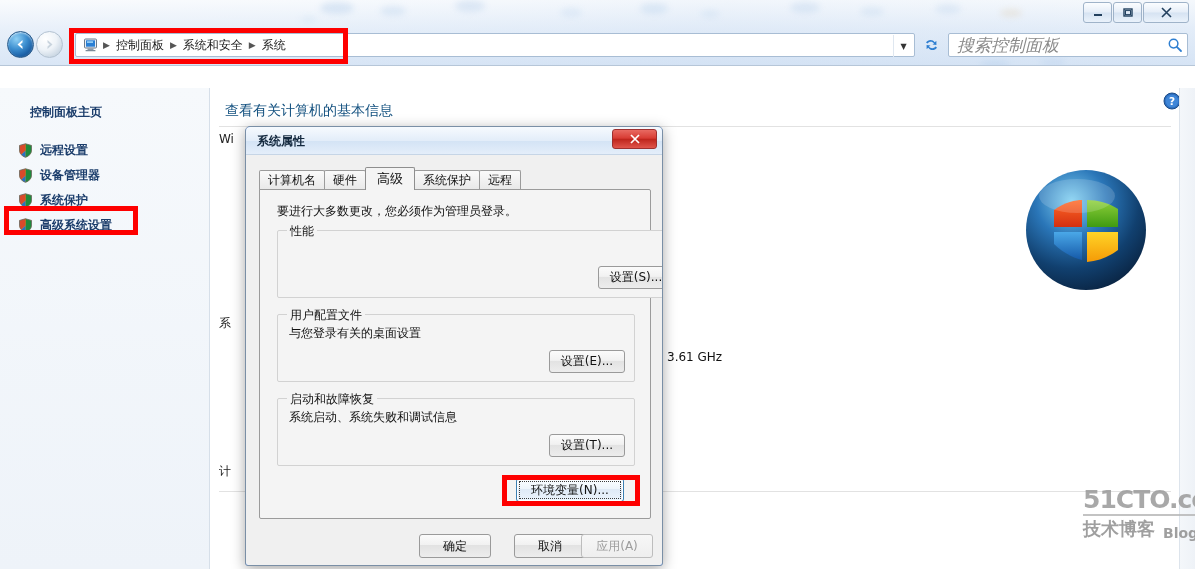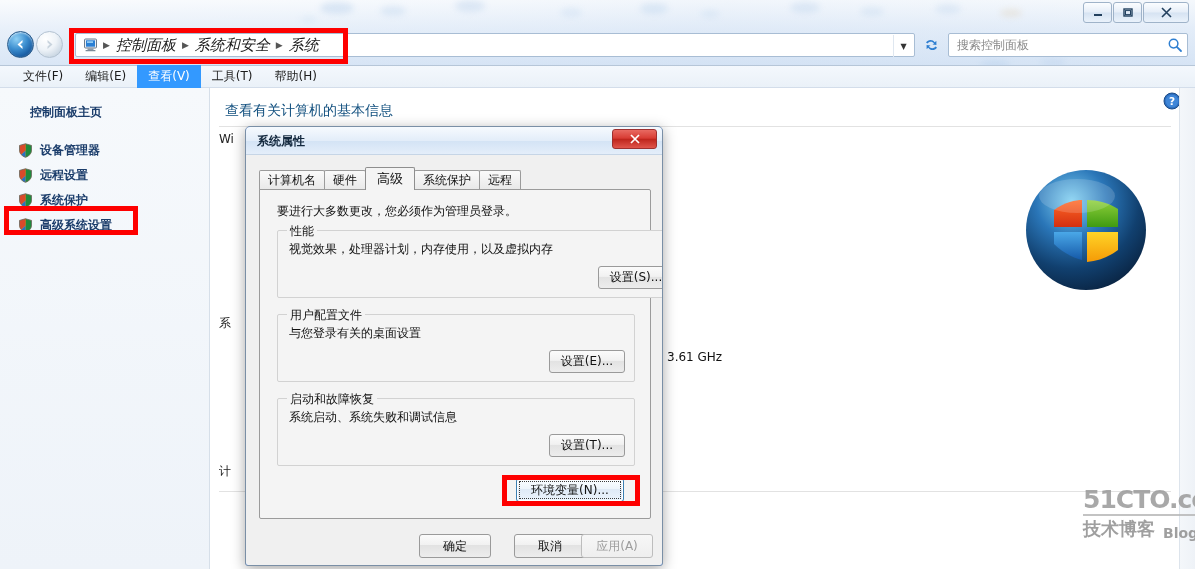--- a/index.html
+++ b/index.html
@@ -60,38 +60,38 @@
     border:1px solid #b3c2d1;
     display:flex;align-items:center;justify-content:center;
   }
 
   .crumbbox {
     position:absolute; left:75px; top:3px; width:840px; height:24px;
     background:#fff; border:1px solid #a8bdd4; border-radius:2px;
     display:flex; align-items:center; padding-left:6px;
   }
   .crumb-icon { width:16px;height:16px;margin-right:3px; display:flex;align-items:center;justify-content:center;}
-  .crumb { color:#2b2b2b; font-size:15px; padding:0 4px; white-space:nowrap;font-style:italic; }
+  .crumb { color:#2b2b2b; font-size:12px; padding:0 4px; white-space:nowrap; }
   .crumb.link { color:#1a1a1a; }
   .crumb-sep { color:#555; font-size:9px; padding:0 2px; }
   .crumb-drop {
     position:absolute; right:1px; top:1px; width:20px; height:22px;
     display:flex;align-items:center;justify-content:center; color:#333; font-size:8px;
     border-left:1px solid #dfe7f0;
   }
   .refreshbtn {
     position:absolute; left:918px; top:3px; width:26px; height:24px;
     display:flex;align-items:center;justify-content:center;
   }
   .searchbox {
     position:absolute; left:948px; top:3px; width:240px; height:24px;
     background:#fff; border:1px solid #a8bdd4; border-radius:2px;
     display:flex; align-items:center; padding:0 4px 0 8px;
   }
-  .searchbox .ph { flex:1; color:#8a8a8a; font-size:12px; }
+  .searchbox .ph { flex:1; color:#8a8a8a; font-style:italic; font-size:17px; }
 
   
   .menubar {
     position:absolute; left:0; top:66px; width:1195px; height:22px;
     background: linear-gradient(to bottom,#f4f8fd,#eaf1f8);
     display:flex; align-items:center; padding-left:12px;
     border-bottom:1px solid #d3ddea;
   }
   .menuitem { padding:3px 11px; font-size:12px; color:#1c1c1c; white-space:nowrap; }
   .menuitem.active { background:#3399ff; color:#fff; }
@@ -282,56 +282,49 @@
       <div class="searchbox">
         <span class="ph">搜索控制面板</span>
         <svg width="16" height="16" viewBox="0 0 16 16">
           <circle cx="6.6" cy="6.6" r="4.3" fill="none" stroke="#2f7fd1" stroke-width="1.5"></circle>
           <path d="M9.8 9.8 L14 14" stroke="#2f7fd1" stroke-width="1.8" stroke-linecap="round"></path>
         </svg>
       </div>
     </div>
   </div>
 
-  <div class="menubar">
-    <div class="menuitem">文件(F)</div>
-    <div class="menuitem">编辑(E)</div>
-    <div class="menuitem active">查看(V)</div>
-    <div class="menuitem">工具(T)</div>
-    <div class="menuitem">帮助(H)</div>
-  </div>
 
   <div class="content">
 
     <div class="sidebar">
       <div class="sb-title">控制面板主页</div>
       <div class="sb-list">
         <div class="sb-item">
           <span class="shield">
             <svg width="15" height="15" viewBox="0 0 16 16">
               <path d="M8 .8 L14.4 2.6 L14.4 7.6 C14.4 11.4 11.6 14 8 15.2 C4.4 14 1.6 11.4 1.6 7.6 L1.6 2.6 Z" fill="#f0b400"></path>
               <path d="M8 .8 L14.4 2.6 L14.4 7.6 C14.4 11.4 11.6 14 8 15.2 Z" fill="#1f8a3c"></path>
               <path d="M8 .8 L1.6 2.6 L1.6 7.6 C1.6 9.5 2.3 11.1 3.4 12.4 L8 8 Z" fill="#d94a2b"></path>
               <path d="M3.4 12.4 C4.6 13.7 6.2 14.7 8 15.2 L8 8 Z" fill="#2a6fc4"></path>
               <path d="M8 .8 L14.4 2.6 L14.4 7.6 C14.4 11.4 11.6 14 8 15.2 C4.4 14 1.6 11.4 1.6 7.6 L1.6 2.6 Z" fill="none" stroke="#6c6c6c" stroke-width=".9"></path>
             </svg>
           </span>
-          <span class="lbl">设备管理器</span>
+          <span class="lbl">远程设置</span>
         </div>
         <div class="sb-item">
           <span class="shield">
             <svg width="15" height="15" viewBox="0 0 16 16">
               <path d="M8 .8 L14.4 2.6 L14.4 7.6 C14.4 11.4 11.6 14 8 15.2 C4.4 14 1.6 11.4 1.6 7.6 L1.6 2.6 Z" fill="#f0b400"></path>
               <path d="M8 .8 L14.4 2.6 L14.4 7.6 C14.4 11.4 11.6 14 8 15.2 Z" fill="#1f8a3c"></path>
               <path d="M8 .8 L1.6 2.6 L1.6 7.6 C1.6 9.5 2.3 11.1 3.4 12.4 L8 8 Z" fill="#d94a2b"></path>
               <path d="M3.4 12.4 C4.6 13.7 6.2 14.7 8 15.2 L8 8 Z" fill="#2a6fc4"></path>
               <path d="M8 .8 L14.4 2.6 L14.4 7.6 C14.4 11.4 11.6 14 8 15.2 C4.4 14 1.6 11.4 1.6 7.6 L1.6 2.6 Z" fill="none" stroke="#6c6c6c" stroke-width=".9"></path>
             </svg>
           </span>
-          <span class="lbl">远程设置</span>
+          <span class="lbl">设备管理器</span>
         </div>
         <div class="sb-item">
           <span class="shield">
             <svg width="15" height="15" viewBox="0 0 16 16">
               <path d="M8 .8 L14.4 2.6 L14.4 7.6 C14.4 11.4 11.6 14 8 15.2 C4.4 14 1.6 11.4 1.6 7.6 L1.6 2.6 Z" fill="#f0b400"></path>
               <path d="M8 .8 L14.4 2.6 L14.4 7.6 C14.4 11.4 11.6 14 8 15.2 Z" fill="#1f8a3c"></path>
               <path d="M8 .8 L1.6 2.6 L1.6 7.6 C1.6 9.5 2.3 11.1 3.4 12.4 L8 8 Z" fill="#d94a2b"></path>
               <path d="M3.4 12.4 C4.6 13.7 6.2 14.7 8 15.2 L8 8 Z" fill="#2a6fc4"></path>
               <path d="M8 .8 L14.4 2.6 L14.4 7.6 C14.4 11.4 11.6 14 8 15.2 C4.4 14 1.6 11.4 1.6 7.6 L1.6 2.6 Z" fill="none" stroke="#6c6c6c" stroke-width=".9"></path>
             </svg>
@@ -439,21 +432,20 @@
         <div class="tab sel">高级</div>
         <div class="tab">系统保护</div>
         <div class="tab">远程</div>
       </div>
 
       <div class="tabpanel">
         <div class="tp-note">要进行大多数更改，您必须作为管理员登录。</div>
 
         <div class="gbox" style="left:17px; top:40px; width:407px; height:68px;">
           <span class="gbox-lg">性能</span>
-          <span class="gbox-desc">视觉效果，处理器计划，内存使用，以及虚拟内存</span>
           <div class="btn" style="right:9px; bottom:8px; width:76px;">设置(S)...</div>
         </div>
 
         <div class="gbox" style="left:17px; top:208px; width:358px; height:68px;">
           <span class="gbox-lg">启动和故障恢复</span>
           <span class="gbox-desc">系统启动、系统失败和调试信息</span>
           <div class="btn" style="right:9px; bottom:8px; width:76px;">设置(T)...</div>
         </div>
 
         <div class="gbox" style="left:17px; top:124px; width:358px; height:68px;">

